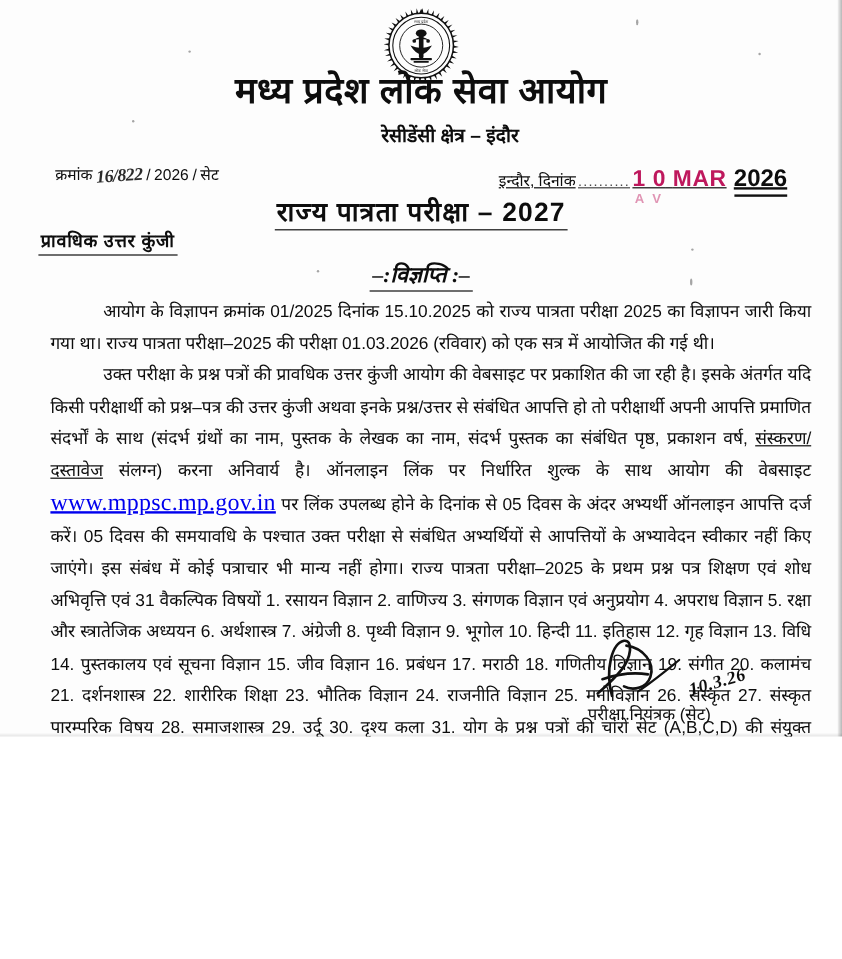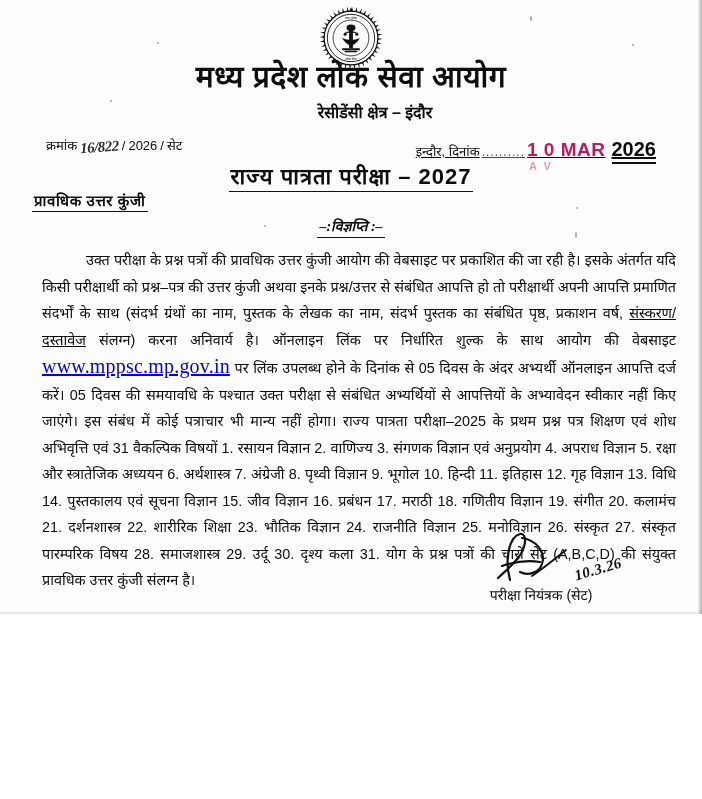--- a/index.html
+++ b/index.html
@@ -163,21 +163,21 @@
   }
   .title-sub span { border-bottom: 1.2px solid #111; padding: 0 2px 2px; }
   .title-notice {
     position: absolute;
     left: 0; right: 0;
     top: 216px;
     text-align: center;
     font-family: "Liberation Serif", "DejaVu Serif", serif;
     font-style: italic;
     font-weight: 700;
-    font-size: 14px;
+    font-size: 18px;
   }
   .title-notice span { border-bottom: 1.3px solid #111; padding: 0 2px 3px; }
 
   
   .body-block {
     position: absolute;
     left: 42px;
     right: 26px;
     top: 247px;
     font-family: "Liberation Sans", "DejaVu Sans", sans-serif;
@@ -309,20 +309,21 @@
       </span>
       <span class="stamp-year">2026</span>
     </div>
   </div>
 
   <div class="title-main"><span>राज्य पात्रता परीक्षा – 2027</span></div>
   <div class="title-sub"><span>प्रावधिक उत्तर कुंजी</span></div>
   <div class="title-notice"><span>–:विज्ञप्ति :–</span></div>
 
   <div class="body-block">
+    <p>आयोग के विज्ञापन क्रमांक 01/2025 दिनांक 15.10.2025 को राज्य पात्रता परीक्षा 2025 का विज्ञापन जारी किया गया था। राज्य पात्रता परीक्षा–2025 की परीक्षा 01.03.2026 (रविवार) को एक सत्र में आयोजित की गई थी।</p>
     <p><span>उक्त परीक्षा के प्रश्न पत्रों की प्रावधिक उत्तर कुंजी आयोग की वेबसाइट पर प्रकाशित की जा रही है। इसके अंतर्गत यदि किसी परीक्षार्थी को प्रश्न–पत्र की उत्तर कुंजी अथवा इनके प्रश्न/उत्तर से संबंधित आपत्ति हो तो परीक्षार्थी अपनी आपत्ति प्रमाणित संदर्भों के साथ (संदर्भ ग्रंथों का नाम, पुस्तक के लेखक का नाम, संदर्भ पुस्तक का संबंधित पृष्ठ, प्रकाशन वर्ष, </span><span class="ul-word">संस्करण/दस्तावेज</span><span> संलग्न) करना अनिवार्य है। ऑनलाइन लिंक पर निर्धारित शुल्क के साथ आयोग की वेबसाइट </span><a class="url-link" href="#">www.mppsc.mp.gov.in</a><span> पर लिंक उपलब्ध होने के दिनांक से 05 दिवस के अंदर अभ्यर्थी ऑनलाइन आपत्ति दर्ज करें। 05 दिवस की समयावधि के पश्चात उक्त परीक्षा से संबंधित अभ्यर्थियों से आपत्तियों के अभ्यावेदन स्वीकार नहीं किए जाएंगे। इस संबंध में कोई पत्राचार भी मान्य नहीं होगा। राज्य पात्रता परीक्षा–2025 के प्रथम प्रश्न पत्र शिक्षण एवं शोध अभिवृत्ति एवं 31 वैकल्पिक विषयों </span><span>1. रसायन विज्ञान 2. वाणिज्य 3. संगणक विज्ञान एवं अनुप्रयोग 4. अपराध विज्ञान 5. रक्षा और स्त्रातेजिक अध्ययन 6. अर्थशास्त्र 7. अंग्रेजी 8. पृथ्वी विज्ञान 9. भूगोल 10. हिन्दी 11. इतिहास 12. गृह विज्ञान 13. विधि 14. पुस्तकालय एवं सूचना विज्ञान 15. जीव विज्ञान 16. प्रबंधन 17. मराठी 18. गणितीय विज्ञान 19. संगीत 20. कलामंच 21. दर्शनशास्त्र 22. शारीरिक शिक्षा 23. भौतिक विज्ञान 24. राजनीति विज्ञान 25. मनोविज्ञान 26. संस्कृत 27. संस्कृत पारम्परिक विषय 28. समाजशास्त्र 29. उर्दू 30. दृश्य कला 31. योग</span><span> के प्रश्न पत्रों की चारों सेट (A,B,C,D) की संयुक्त प्रावधिक उत्तर कुंजी संलग्न है।</span></p>
   </div>
 
   <div class="sign-block">
     <div class="sign-graphic">
       <svg viewBox="0 0 200 56" width="200" height="56" style="position:absolute;left:14px;top:0;" aria-hidden="true">
         <g fill="none" stroke="#111" stroke-width="2.2" stroke-linecap="round">
           <path d="M70 52 C64 30, 70 8, 80 6 C88 5, 86 20, 78 30 C70 40, 62 46, 58 50"></path>
           <path d="M82 10 C96 12, 106 24, 102 36 C99 45, 88 48, 80 44"></path>
           <path d="M62 38 C74 34, 88 32, 100 34"></path>

